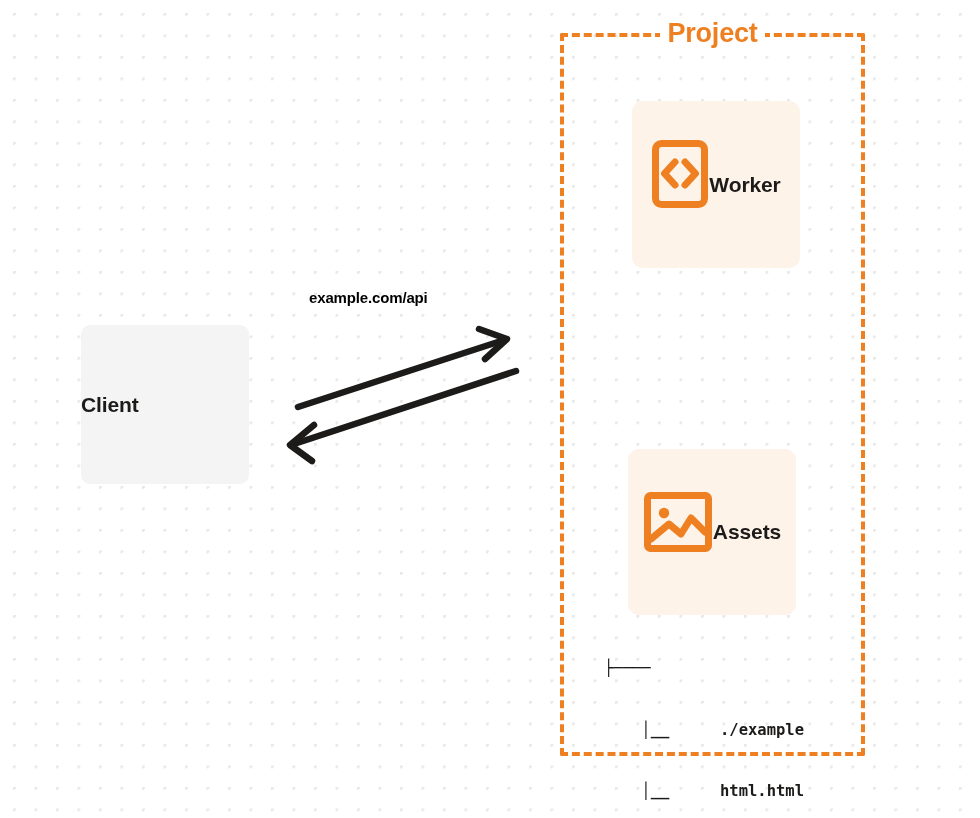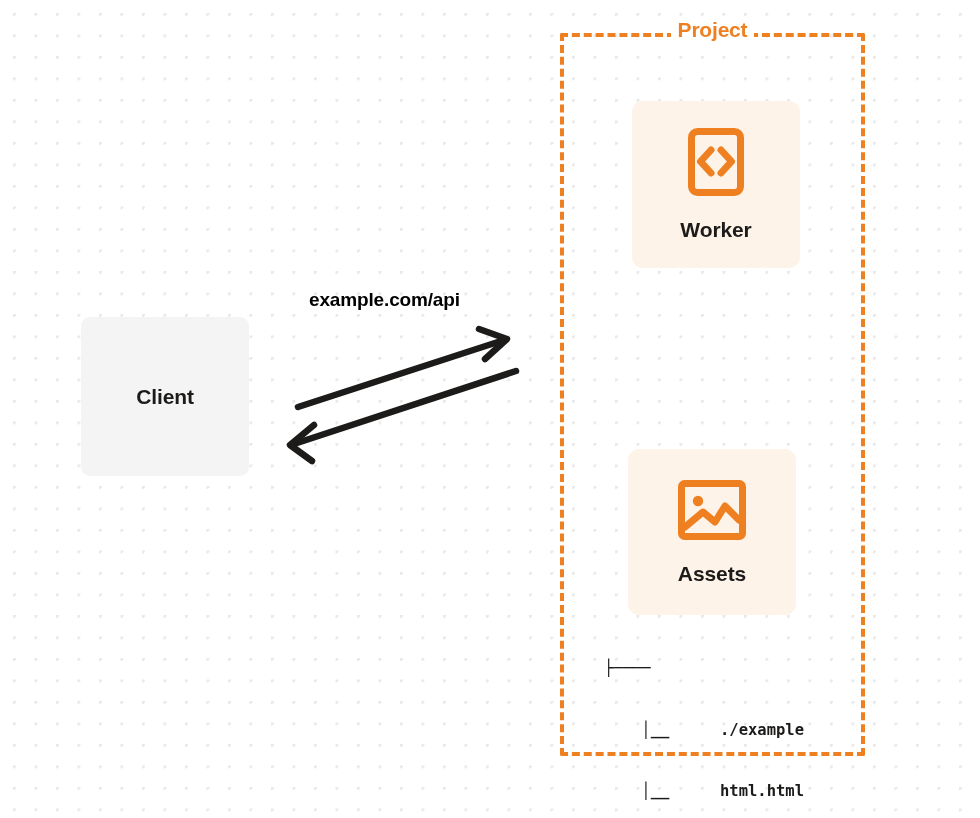--- a/index.html
+++ b/index.html
@@ -21,42 +21,41 @@
     background-color: #ffffff;
     background-image: radial-gradient(circle at 1px 1px, #e9e9ea 1.6px, rgba(255,255,255,0) 1.8px);
     background-size: 21.5px 21.5px;
     background-position: 13px 13px;
   }
 
   
   .client-node {
     position: absolute;
     left: 81px;
-    top: 317px;
+    top: 325px;
     width: 168px;
     height: 159px;
     background: #f4f4f5;
     border-radius: 9px;
     display: flex;
     align-items: center;
-    justify-content: center;
   }
   .client-label {
     font-size: 21px;
     font-weight: 700;
     color: #1c1b1a;
     letter-spacing: -0.1px;
   }
 
   
   .edge-label {
     position: absolute;
     left: 309px;
     top: 289px;
-    font-size: 19px;
+    font-size: 15px;
     font-weight: 700;
     color: #000000;
     letter-spacing: -0.15px;
     white-space: nowrap;
     text-align: center;
   }
   .arrows-svg {
     position: absolute;
     left: 0;
     top: 0;
@@ -75,37 +74,37 @@
     border: 4px dashed #ef8022;
     border-radius: 2px;
     box-sizing: border-box;
   }
   .project-title {
     position: absolute;
     left: 560px;
     top: 18px;
     width: 305px;
     text-align: center;
-    font-size: 21px;
+    font-size: 27px;
     font-weight: 700;
     color: #ef8022;
     letter-spacing: -0.2px;
   }
   .project-title span {
     background: #ffffff;
     padding: 0 7px;
   }
 
   
   .card {
     position: absolute;
     background: #fdf3e8;
     border-radius: 11px;
     display: flex;
-    flex-direction: column;
+    flex-direction: row;
     align-items: center;
     justify-content: center;
   }
   .card-worker {
     left: 632px;
     top: 101px;
     width: 168px;
     height: 167px;
   }
   .card-assets {

